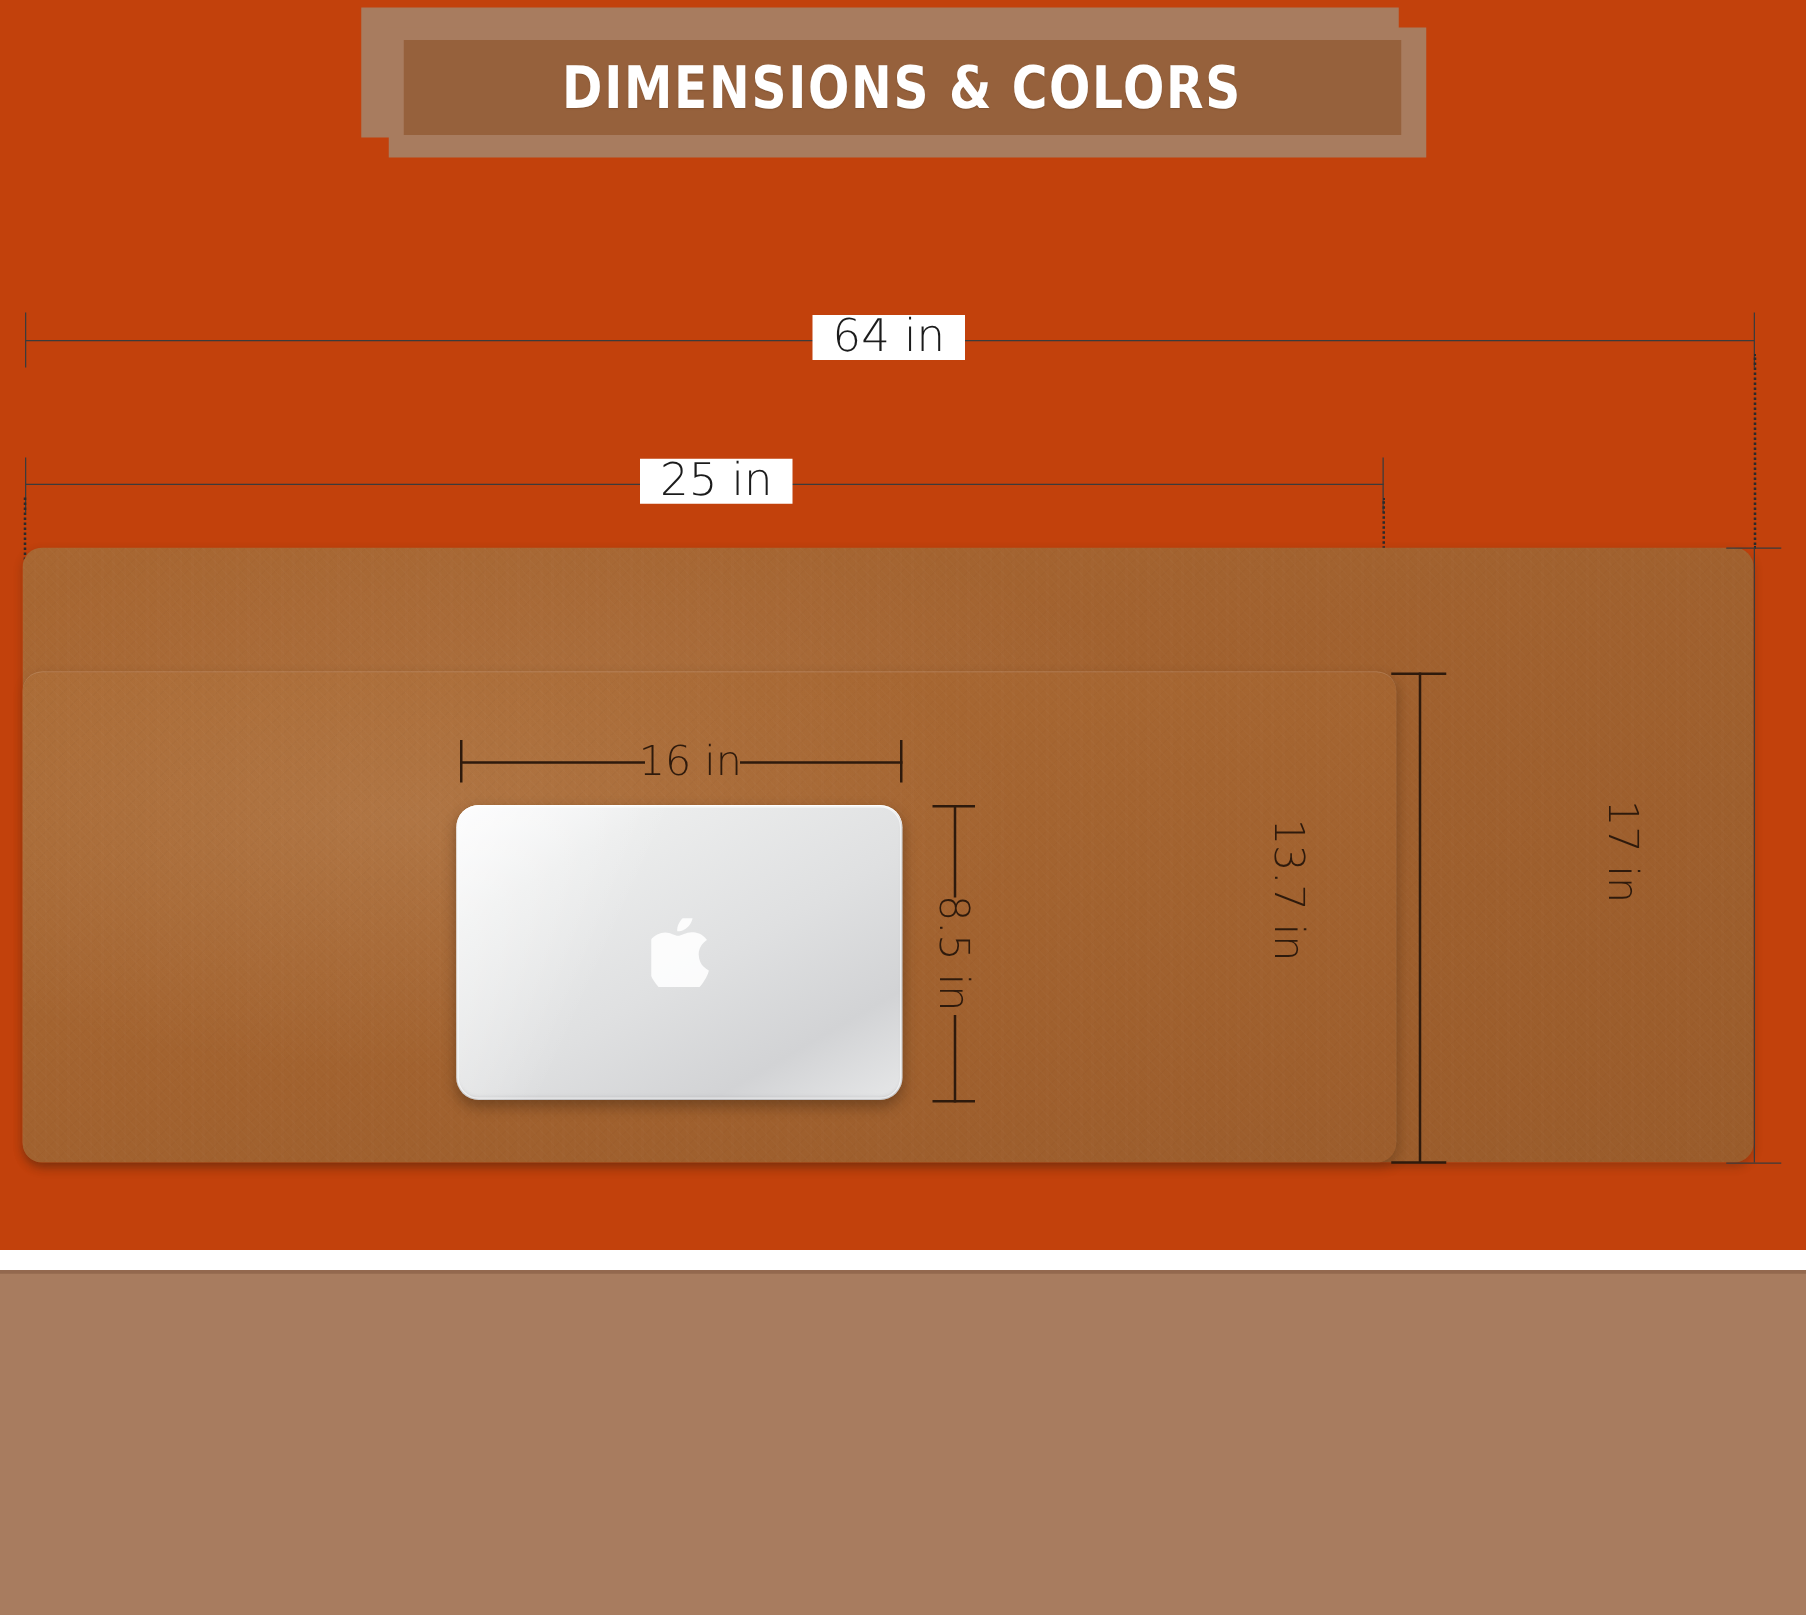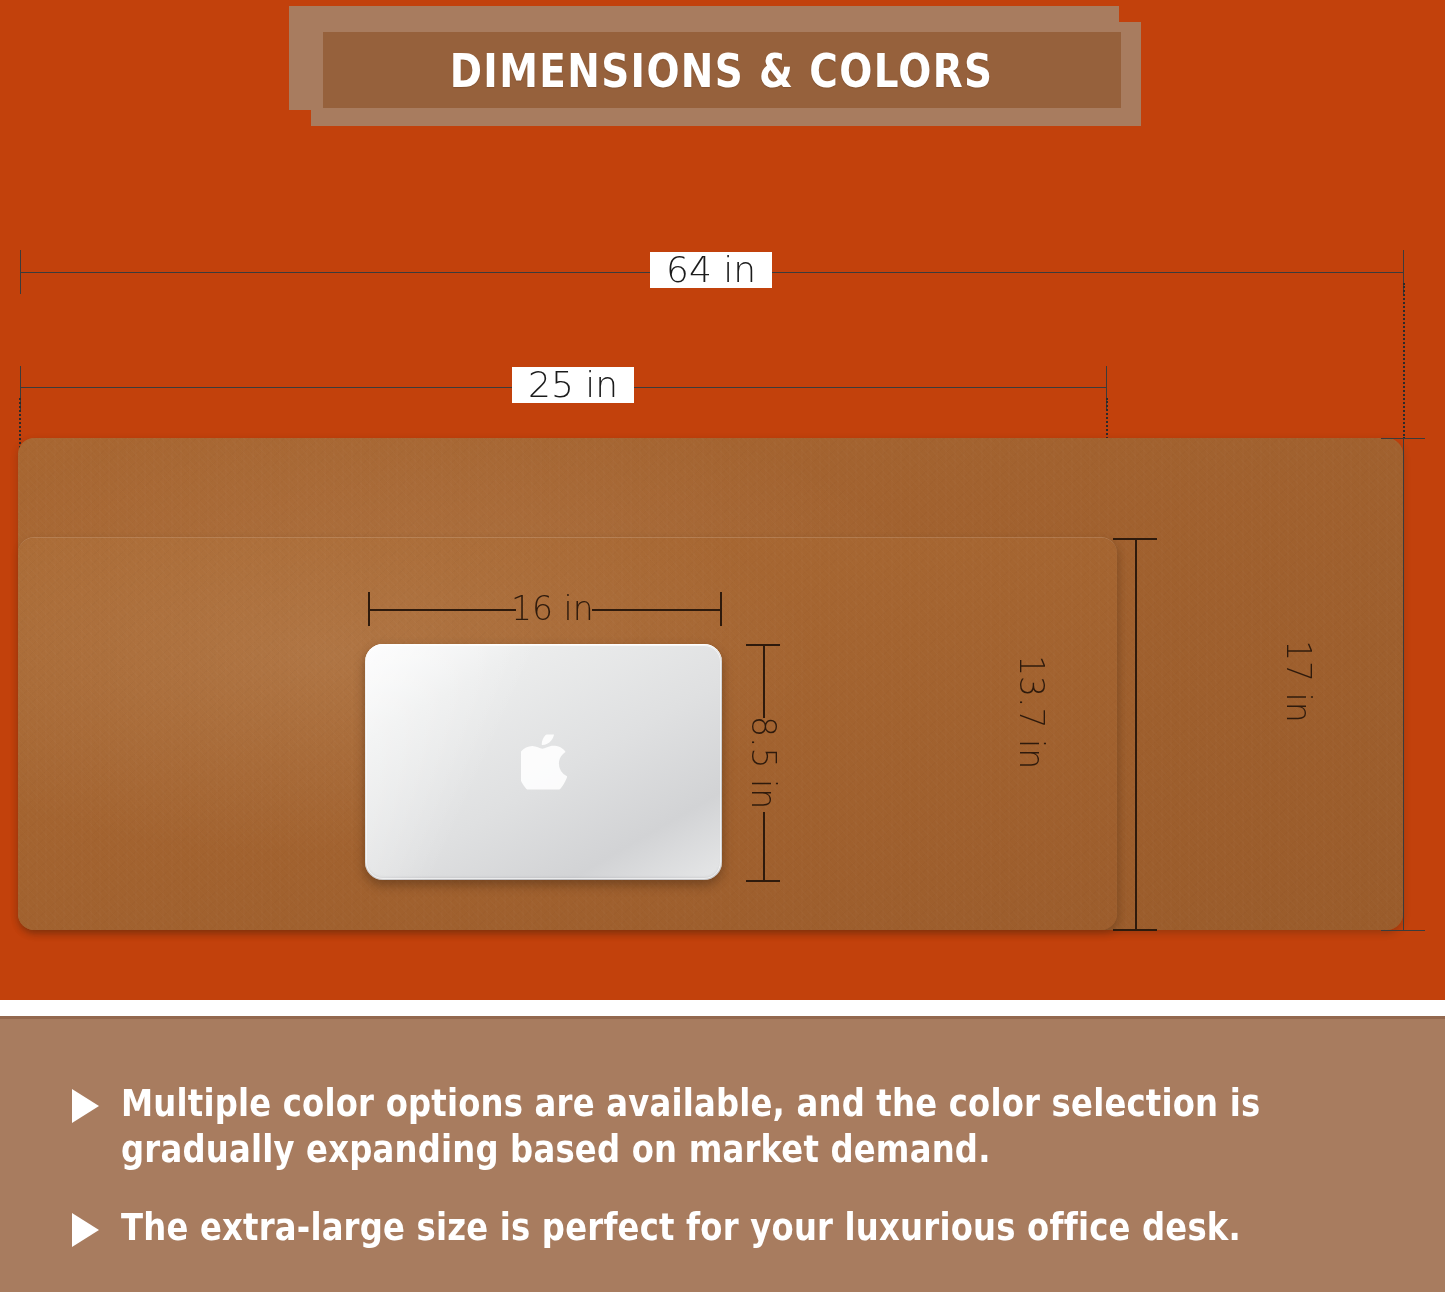--- a/index.html
+++ b/index.html
@@ -242,25 +242,17 @@
     <div class="edge"></div>
     <div class="sheen"></div>
     <svg class="apple-logo" viewBox="0 0 170 205" aria-hidden="true">
       <path fill="#ffffff" fill-opacity="0.95" d="M140.6 108.9c-.3-29.1 23.8-43.1 24.9-43.8-13.6-19.8-34.7-22.5-42.2-22.8-18-1.8-35.1 10.6-44.2 10.6-9.1 0-23.2-10.3-38.1-10-19.6.3-37.7 11.4-47.8 28.9-20.4 35.4-5.2 87.8 14.7 116.5 9.7 14.1 21.3 29.8 36.5 29.3 14.6-.6 20.2-9.5 37.9-9.5s22.7 9.5 38.2 9.2c15.8-.3 25.8-14.3 35.4-28.4 11.2-16.3 15.8-32.1 16-32.9-.4-.2-30.7-11.8-31-46.8z"></path>
       <path fill="#ffffff" fill-opacity="0.95" d="M111.3 23.4C119.4 13.6 124.8 0 123.3-13.6c-11.6.5-25.7 7.7-34.1 17.4-7.5 8.6-14.1 22.4-12.3 35.6 12.9 1 26.2-6.6 34.4-16z"></path>
     </svg>
   </div>
 
   <div id="bottom-banner">
 
-    <div class="bullet-row" id="bullet-0">
-      <span class="tri-icon"></span>
-      <span class="bullet-text">Multiple color options are available, and the color selection is gradually expanding based on market demand.</span>
-    </div>
-
-    <div class="bullet-row" id="bullet-1">
-      <span class="tri-icon"></span>
-      <span class="bullet-text">The extra-large size is perfect for your luxurious office desk.</span>
-    </div>
+
 
   </div>
 
 </div>
 
 </body></html>

